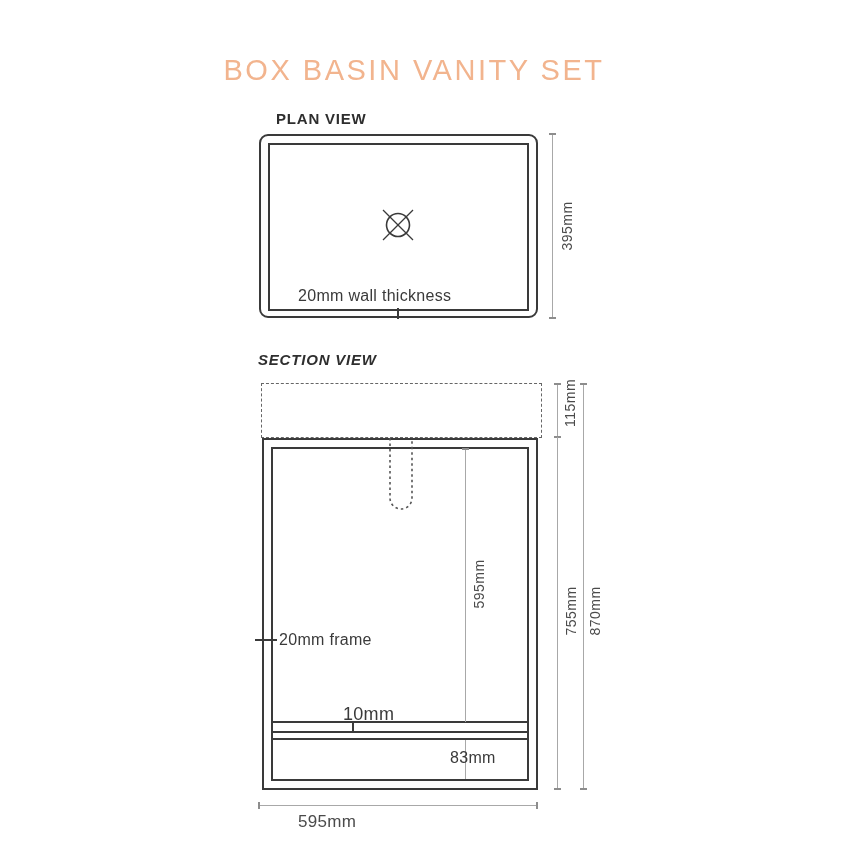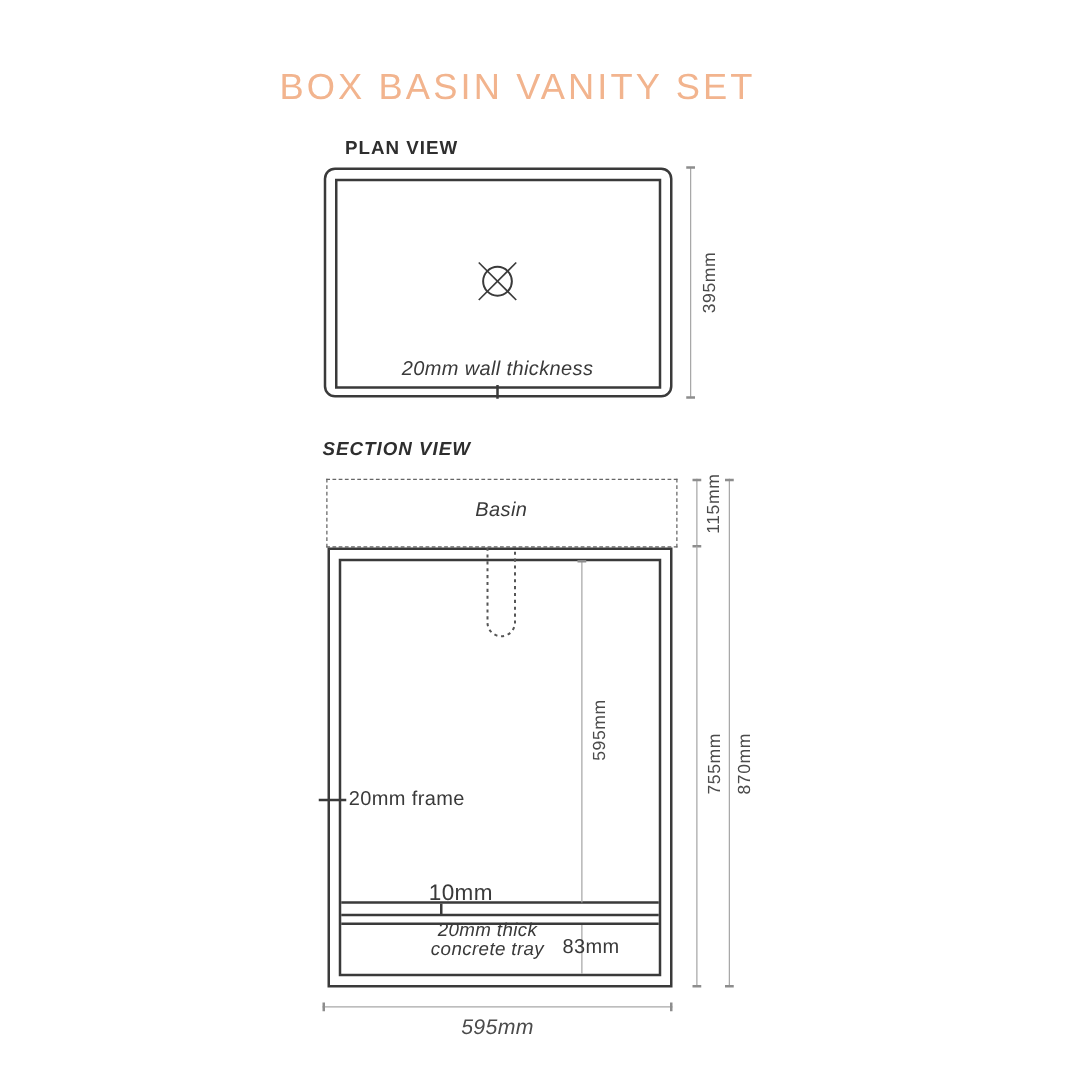--- a/index.html
+++ b/index.html
@@ -40,21 +40,21 @@
   .dimline-v{width:1px;background:var(--dim);}
   .dimline-h{height:1px;background:var(--dim);}
   .tick-h{width:7px;height:1.5px;background:#8d8d8d;}
   .tick-v{width:1.5px;height:7px;background:#8d8d8d;}
   .ink-tick-v{width:2px;background:var(--ink);}
   .ink-tick-h{height:2px;background:var(--ink);}
   .note{
     font-size:16px;color:var(--ink);
     letter-spacing:0.3px;white-space:nowrap;
   }
-  .note-center{text-align:center;font-style:italic;}
+  .note-center{text-align:left;}
   .vtext{
     width:70px;height:18px;
     display:flex;align-items:center;justify-content:center;
     transform:rotate(-90deg);
     font-size:14px;color:var(--dimtext);
     letter-spacing:0.5px;white-space:nowrap;
   }
 </style>
 </head>
 <body>
@@ -79,21 +79,20 @@
   <div class="abs ink-tick-v" style="left:397px;top:308px;height:11px;"></div>
 
   <div class="abs dimline-v" style="left:552px;top:134px;height:184px;"></div>
   <div class="abs tick-h" style="left:549px;top:133px;"></div>
   <div class="abs tick-h" style="left:549px;top:317px;"></div>
   <div class="abs vtext" style="left:532px;top:217px;">395mm</div>
 
   <div class="abs view-label" style="left:258px;top:351px;font-style:italic;">SECTION VIEW</div>
 
   <div class="abs dashed-rect" style="left:261px;top:383px;width:281px;height:55px;"></div>
-  <div class="abs note note-center" style="left:301px;top:400px;width:200px;">Basin</div>
 
   <div class="abs rect" style="left:262px;top:438px;width:276px;height:352px;"></div>
   <div class="abs rect" style="left:271px;top:447px;width:258px;height:334px;"></div>
 
   <div class="abs hline" style="left:273px;top:721px;width:254px;"></div>
   <div class="abs hline" style="left:273px;top:731px;width:254px;"></div>
   <div class="abs hline" style="left:273px;top:738px;width:254px;"></div>
 
   <svg class="abs" style="left:384px;top:438px;" width="34" height="76" viewBox="0 0 34 76">
     <path d="M 6 0 L 6 60 A 11 11 0 0 0 28 60 L 28 0" fill="none" stroke="#555555" stroke-width="1.6" stroke-dasharray="2.5 3"></path>
@@ -102,24 +101,20 @@
   <div class="abs dimline-v" style="left:465px;top:448px;height:274px;"></div>
   <div class="abs tick-h" style="left:462px;top:448px;"></div>
   <div class="abs vtext" style="left:444px;top:575px;">595mm</div>
 
   <div class="abs ink-tick-h" style="left:255px;top:639px;width:22px;"></div>
   <div class="abs note" style="left:279px;top:631px;">20mm frame</div>
 
   <div class="abs note" style="left:343px;top:704px;font-size:18px;">10mm</div>
   <div class="abs ink-tick-v" style="left:352px;top:723px;height:9px;"></div>
 
-  <div class="abs note note-center" style="left:310px;top:738px;width:160px;font-size:15px;line-height:14.5px;">
-    <span>20mm thick</span><br>
-    <span>concrete tray</span>
-  </div>
 
   <div class="abs dimline-v" style="left:465px;top:740px;height:39px;"></div>
   <div class="abs note" style="left:450px;top:749px;">83mm</div>
 
   <div class="abs dimline-v" style="left:557px;top:383px;height:54px;"></div>
   <div class="abs tick-h" style="left:554px;top:383px;"></div>
   <div class="abs tick-h" style="left:554px;top:436px;"></div>
   <div class="abs vtext" style="left:535px;top:394px;">115mm</div>
 
   <div class="abs dimline-v" style="left:557px;top:437px;height:352px;"></div>

